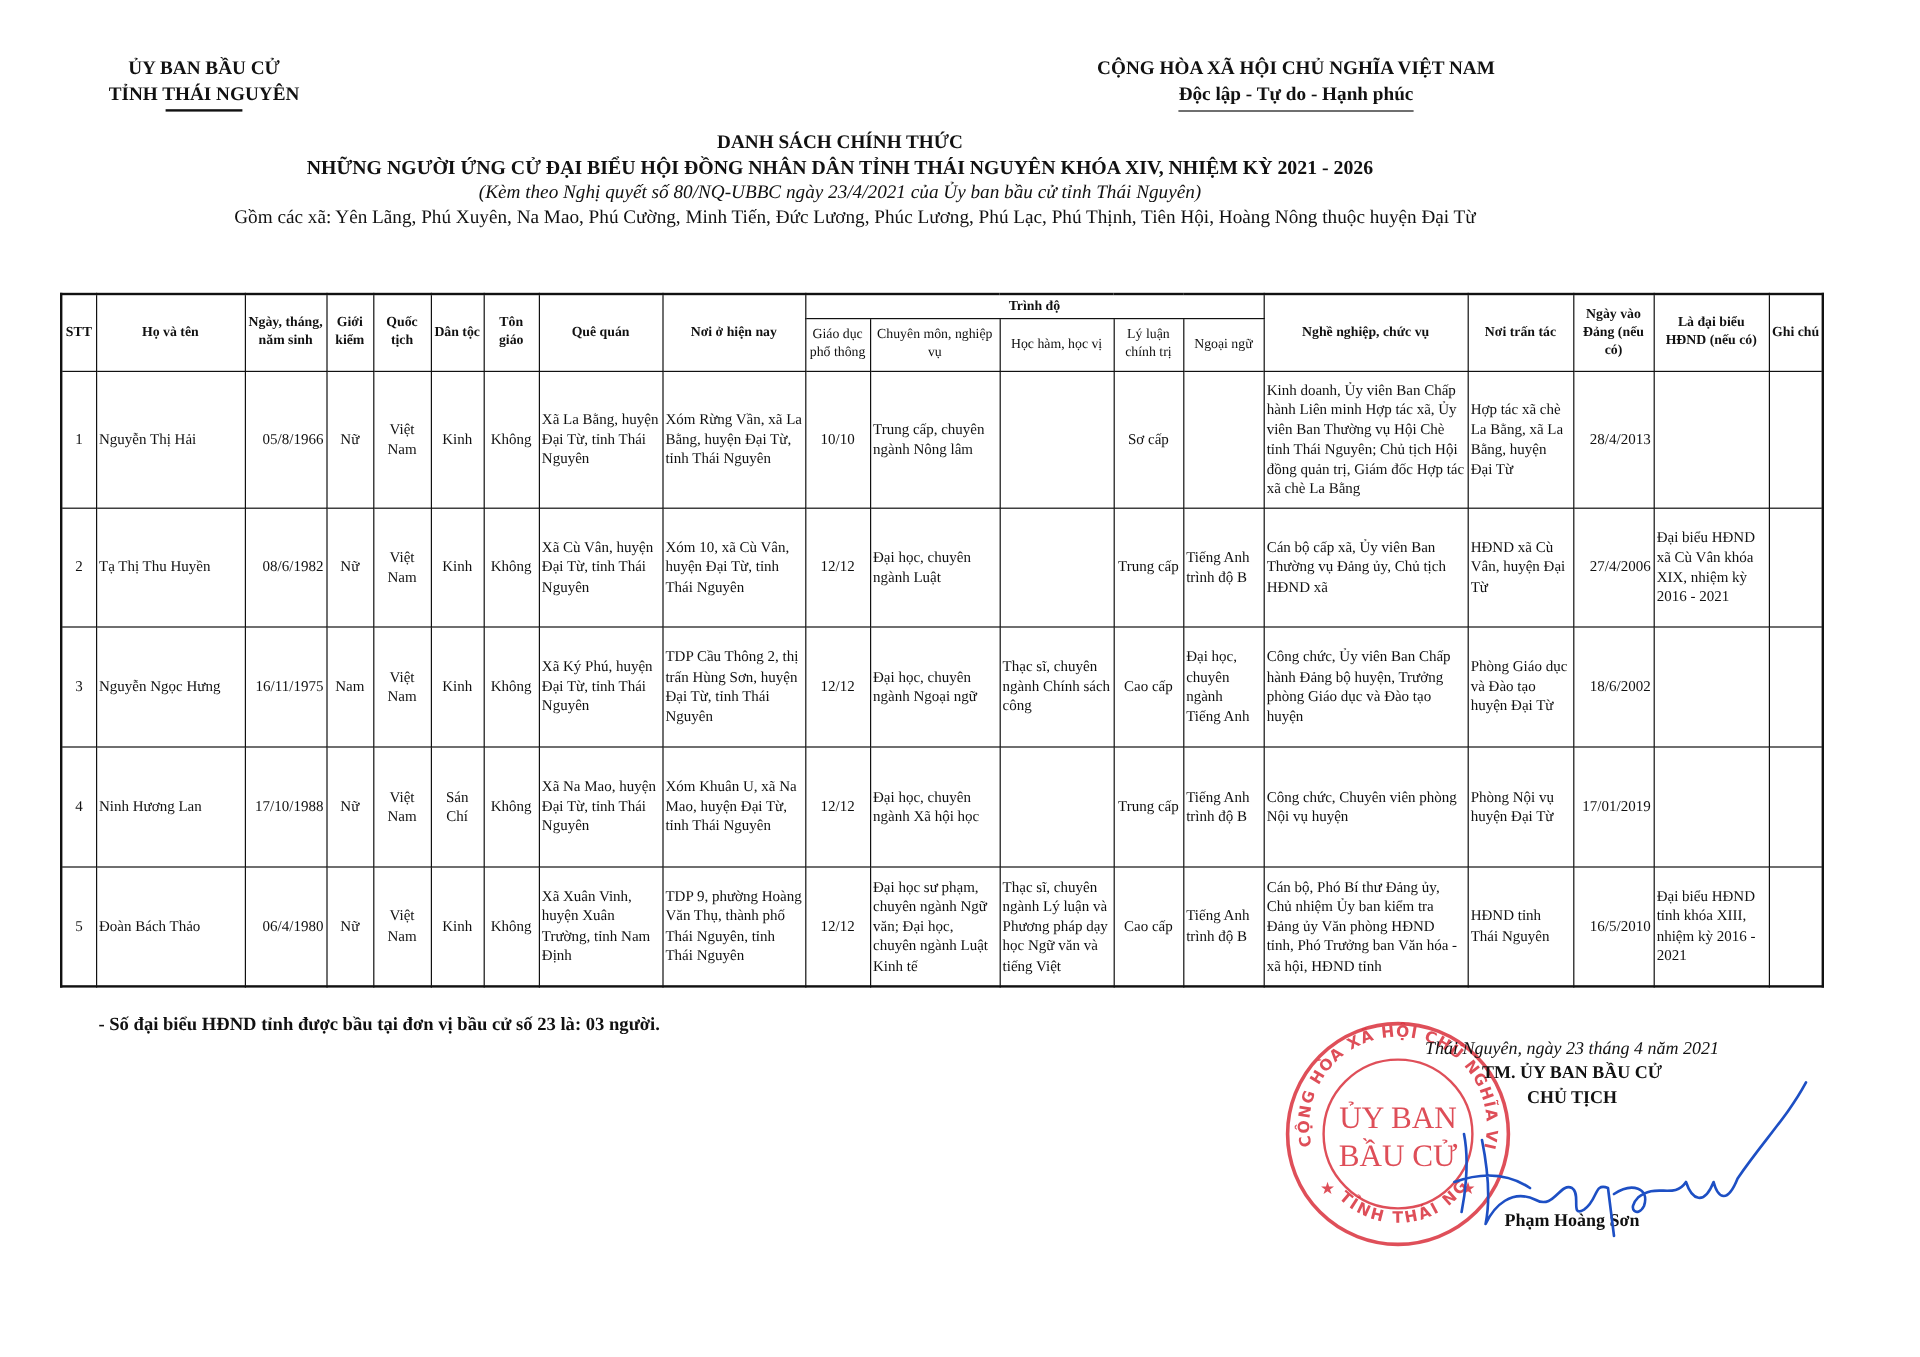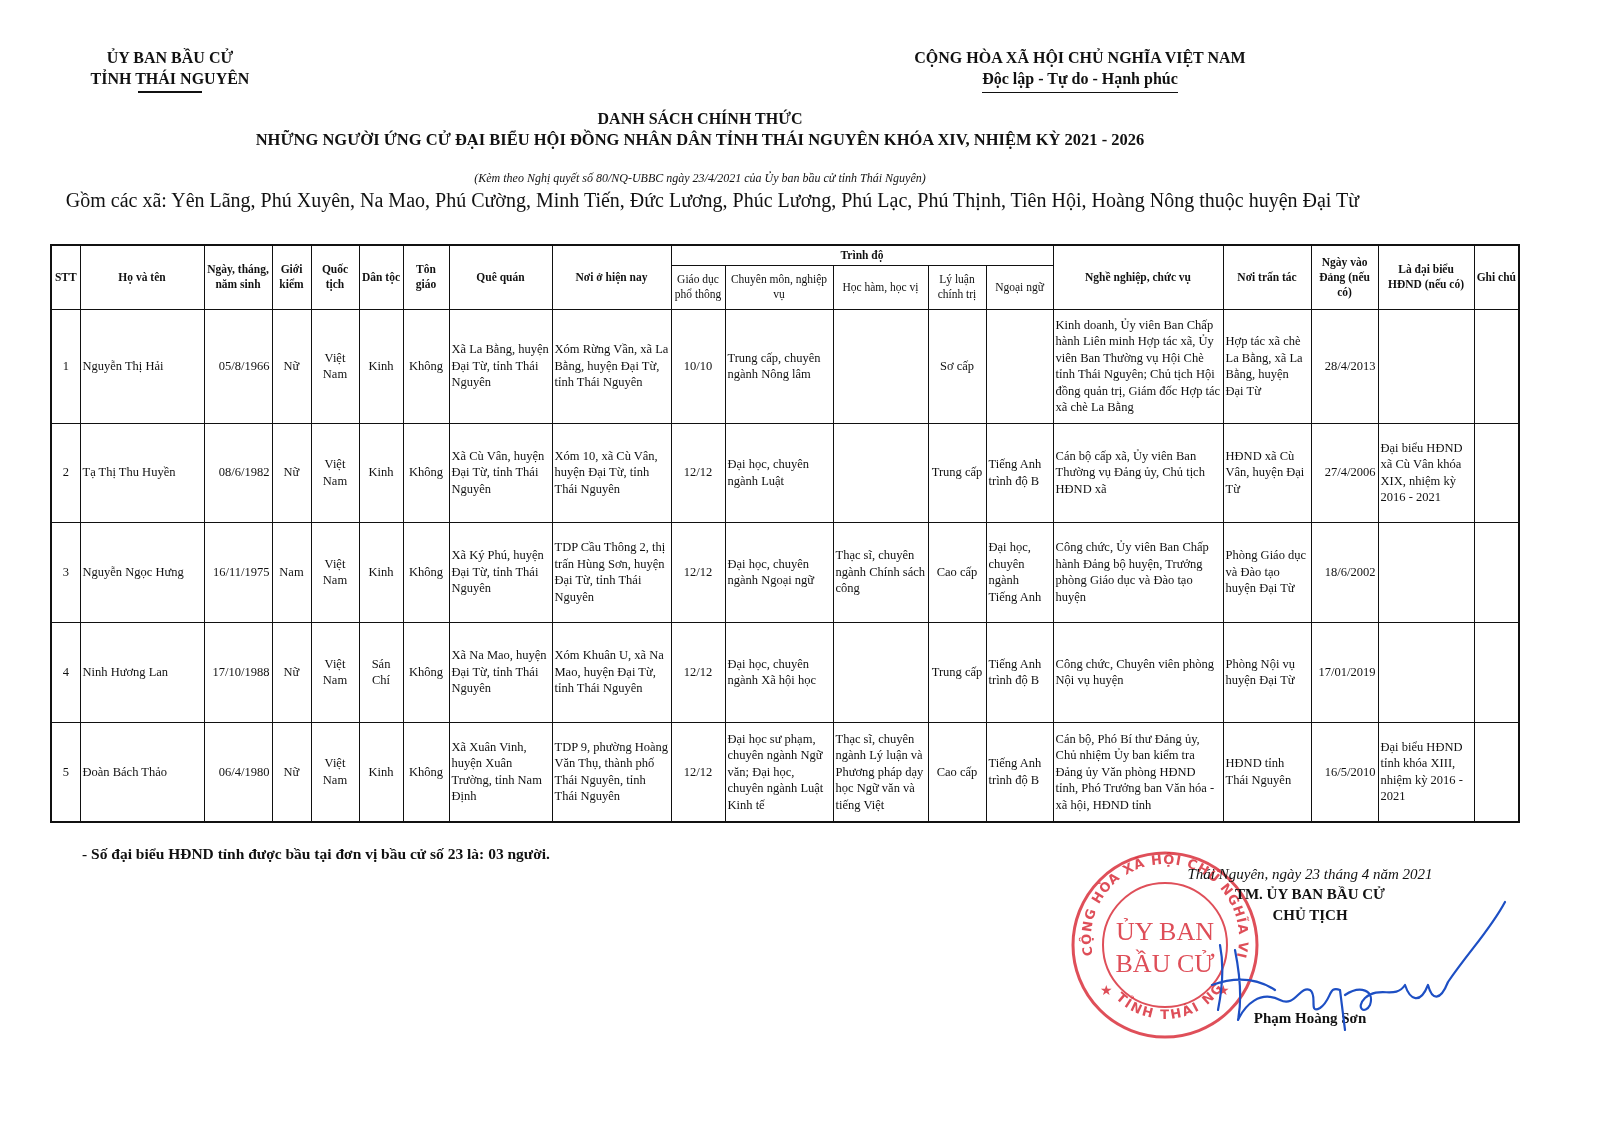--- a/index.html
+++ b/index.html
@@ -5,23 +5,23 @@
   html, body { margin:0; padding:0; background:#ffffff; }
   body { width:1600px; height:1131px; position:relative; font-family:"Liberation Serif", "DejaVu Serif", serif; color:#111; overflow:hidden; }
   .abs { position:absolute; }
   .left-head { left:60px; top:47px; width:220px; text-align:center; font-weight:bold; font-size:16px; line-height:21px; }
   .left-head .ul { display:block; width:64px; height:1.5px; background:#111; margin:2px auto 0; }
   .right-head { left:880px; top:47px; width:400px; text-align:center; font-weight:bold; font-size:16px; line-height:21px; }
   .right-head .motto { display:inline-block; border-bottom:1.5px solid #111; padding-bottom:3px; }
   .title-block { left:0; top:108px; width:1400px; text-align:center; }
   .t1 { font-weight:bold; font-size:16px; line-height:21px; }
   .t2 { font-weight:bold; font-size:16.5px; line-height:21px; }
-  .t3 { font-style:italic; font-size:12px; line-height:21px;margin-top:18px; }
+  .t3 { font-style:italic; font-size:16px; line-height:21px; }
   .t4 { font-size:16px; line-height:25px; }
-  .t5 { font-size:20px; line-height:22px;padding-left:25px; }
+  .t5 { font-size:16px; line-height:22px;padding-left:25px; }
   table.main { position:absolute; left:50px; top:244px; border-collapse:collapse; table-layout:fixed; width:1468px; font-size:12.5px; line-height:16.5px; }
   table.main th, table.main td { border:1px solid #111; padding:1px 2px; vertical-align:middle; }
   table.main th { font-weight:bold; font-size:11.5px; line-height:15px; text-align:center; }
   table.main th.thin { font-weight:normal; }
   table.main td { text-align:left; }
   table.main td.c { text-align:center; }
   table.main td.r { text-align:right; }
   table.main { border:2px solid #111; }
   .notes { left:82px; top:843px; font-weight:bold; font-size:15.5px; line-height:22px; }
   .sign { left:1160px; top:864px; width:300px; text-align:center; }

